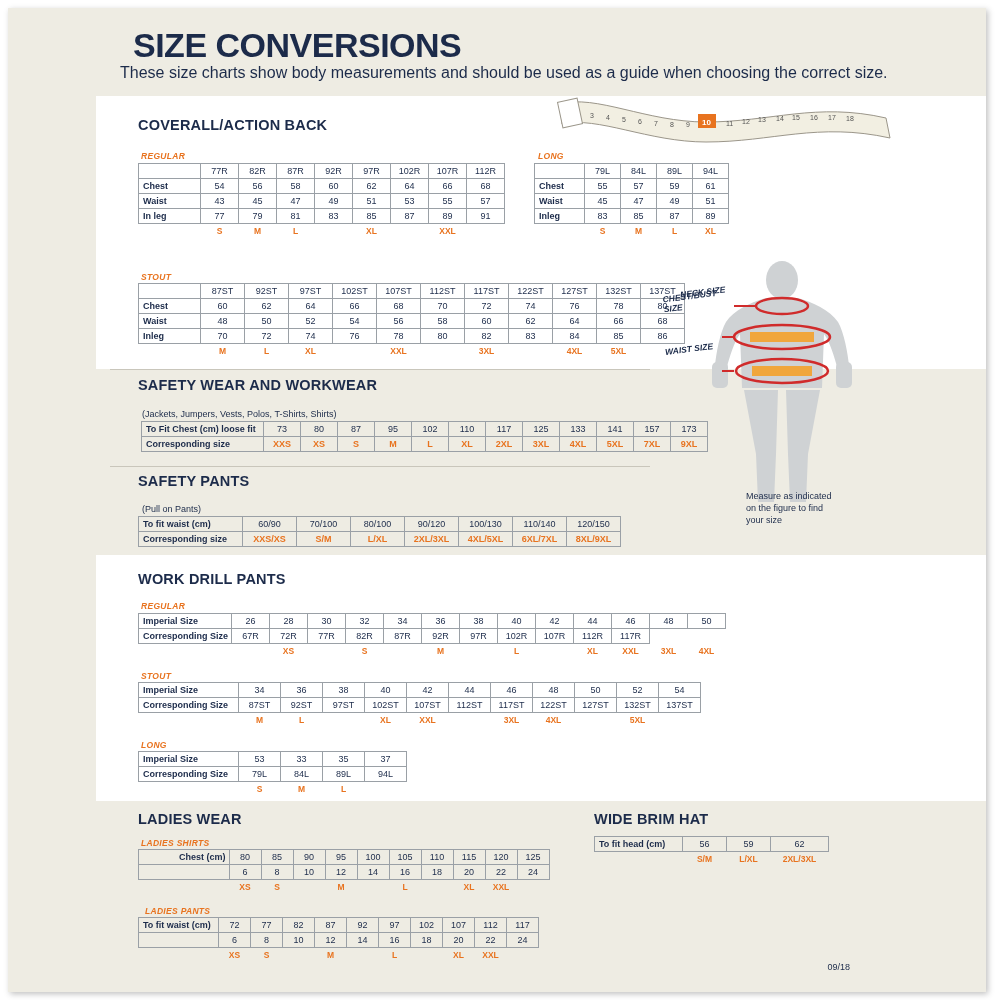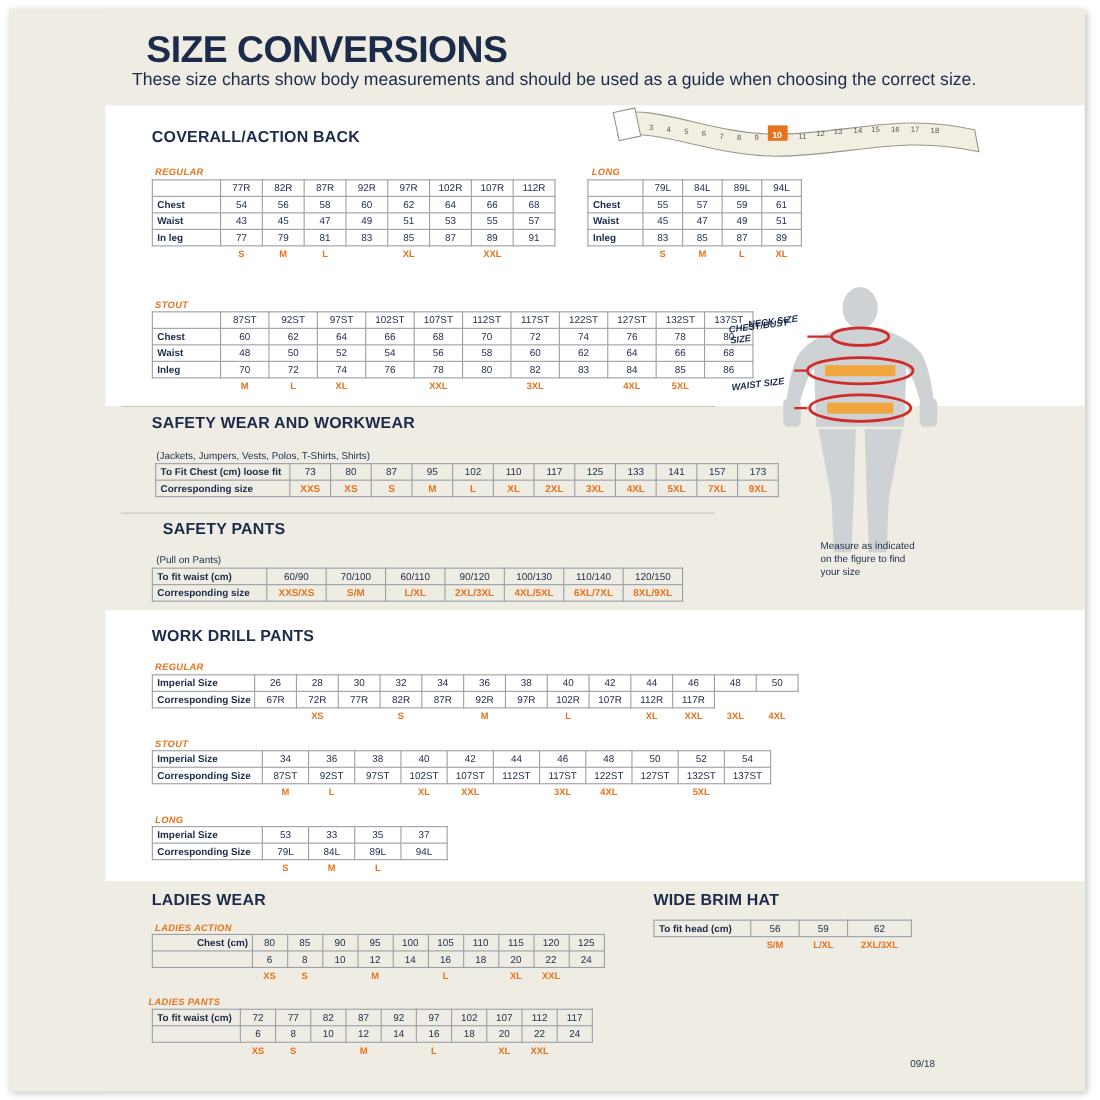--- a/index.html
+++ b/index.html
@@ -367,34 +367,34 @@
       <td style="color:#e8731f;font-weight:bold;">3XL</td>
       <td style="color:#e8731f;font-weight:bold;">4XL</td>
       <td style="color:#e8731f;font-weight:bold;">5XL</td>
       <td style="color:#e8731f;font-weight:bold;">7XL</td>
       <td style="color:#e8731f;font-weight:bold;">9XL</td>
     </tr>
   </tbody>
     </table>
 
   <div class="rule" style="left:110px; top:466px; width:540px;"></div>
-  <div class="sec-title" style="left:138px; top:473px;margin-left:10px;">SAFETY PANTS</div>
+  <div class="sec-title" style="left:138px; top:473px;">SAFETY PANTS</div>
   <div class="note" style="left:142px; top:504px;">(Pull on Pants)</div>
 
   <svg class="arrow-left" width="24" height="46" style="left:96px; top:478px;">
     <polyline points="20,2 4,23 20,44" fill="none" stroke="#b8b4a6" stroke-width="2"></polyline>
   </svg>
 
   <table class="grid" style="left:138px; top:516px;">
     <tbody>
         <tr>
       <td class="rowhead" style="width:104px;">To fit waist (cm)</td>
       <td style="width:54px;">60/90</td>
       <td style="width:54px;">70/100</td>
-      <td style="width:54px;">60/110</td>
+      <td style="width:54px;">80/100</td>
       <td style="width:54px;margin-top:23px;">90/120</td>
       <td style="width:54px;">100/130</td>
       <td style="width:54px;">110/140</td>
       <td style="width:54px;">120/150</td>
     </tr>
     <tr>
       <td class="rowhead">Corresponding size</td>
       <td style="color:#e8731f;font-weight:bold;">XXS/XS</td>
       <td style="color:#e8731f;font-weight:bold;">S/M</td>
       <td style="color:#e8731f;font-weight:bold;">L/XL</td>
@@ -556,21 +556,21 @@
       <td>S</td>
       <td>M</td>
       <td>L</td>
       <td></td>
     </tr>
   </tbody>
     </table>
 
   <div class="sec-title" style="left:138px; top:811px;">LADIES WEAR</div>
 
-  <div class="sub-label" style="left:141px; top:838px;">LADIES ACTION</div>
+  <div class="sub-label" style="left:141px; top:838px;">LADIES SHIRTS</div>
   <table class="grid" style="left:138px; top:849px;">
     <tbody>
         <tr>
       <td class="rowhead" style="width:80px;padding-left:40px;">Chest (cm)</td>
       <td style="width:32px;">80</td>
       <td style="width:32px;">85</td>
       <td style="width:32px;">90</td>
       <td style="width:32px;">95</td>
       <td style="width:32px;">100</td>
       <td style="width:32px;">105</td>
@@ -600,21 +600,21 @@
       <td>M</td>
       <td></td>
       <td>L</td>
       <td></td>
       <td>XL</td>
       <td>XXL</td>
     </tr>
   </tbody>
     </table>
 
-  <div class="sub-label" style="left:135px; top:906px;">LADIES PANTS</div>
+  <div class="sub-label" style="left:145px; top:906px;">LADIES PANTS</div>
   <table class="grid" style="left:138px; top:917px;">
     <tbody>
         <tr>
       <td class="rowhead" style="width:80px;">To fit waist (cm)</td>
       <td style="width:32px;">72</td>
       <td style="width:32px;">77</td>
       <td style="width:32px;">82</td>
       <td style="width:32px;">87</td>
       <td style="width:32px;margin-top:28px;">92</td>
       <td style="width:32px;">97</td>

